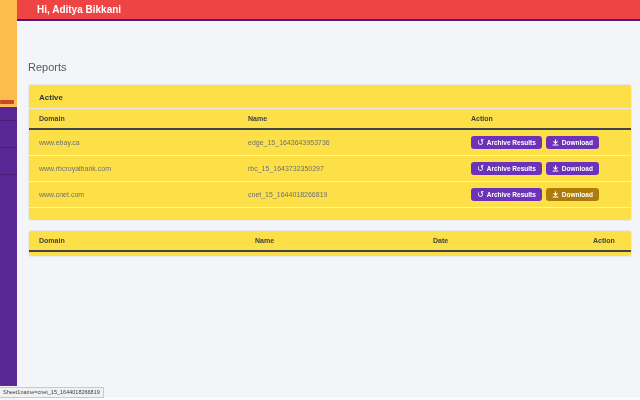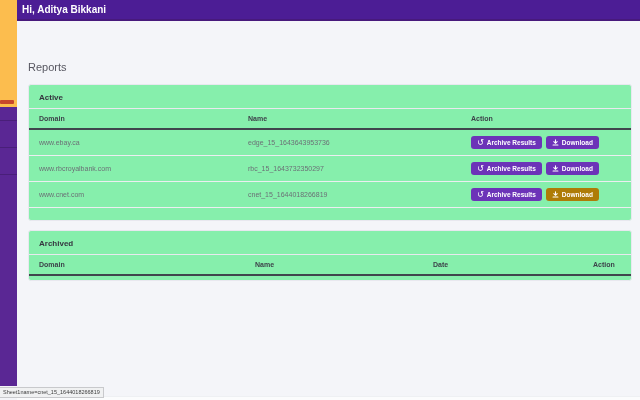--- a/index.html
+++ b/index.html
@@ -10,30 +10,30 @@
   }
   
   .side-strip{position:absolute;left:0;top:0;width:17px;height:386px;z-index:5;}
   .side-orange{position:relative;height:107px;background:#fcbd4e;}
   .red-mini{position:absolute;left:0;bottom:3px;width:14px;height:4px;background:#c23a28;border-radius:1px;opacity:.9;}
   .side-purple{position:relative;height:279px;background:#5a2794;}
   .side-div{position:absolute;left:0;width:100%;height:1px;background:rgba(0,0,0,.18);}
   
   .header{
     position:absolute;left:17px;top:0;right:0;height:19px;z-index:4;
-    background:#4c1d95;border-bottom:2px solid #47197c;
-    color:#fff;font-size:10px;font-weight:bold;line-height:19px;padding-left:5px;
+    background:#ef4444;border-bottom:2px solid #47197c;
+    color:#fff;font-size:10px;font-weight:bold;line-height:19px;padding-left:20px;
   }
   
   .main{position:absolute;left:17px;top:21px;right:0;bottom:0;margin-top:28px;}
   .footer-band{position:absolute;left:0;right:0;top:347px;bottom:0;background:#fbfcfd;border-top:1px solid #eef0f3;}
   .page-title{position:absolute;left:11px;top:12px;font-size:11px;color:#575761;}
   .card{
     position:absolute;left:11px;width:604px;box-sizing:border-box;
-    background:#86efac;border:1px solid #e8e8ef;border-radius:3px;padding-bottom:12px;
+    background:#fde047;border:1px solid #e8e8ef;border-radius:3px;padding-bottom:12px;
   }
   .active-card{top:35px;}
   .archived-card{top:181px;padding-bottom:4px;}
   .card-title{font-size:8px;font-weight:bold;color:#35353f;padding:8px 10px 6px;border-bottom:1px solid #e9e9ef;}
   table{width:100%;border-collapse:collapse;font-size:7px;table-layout:fixed;}
   th{text-align:left;color:#3d424a;font-weight:bold;padding:6px 10px;border-bottom:2px solid #40454d;}
   td{color:#6b7076;padding:9px 10px;border-bottom:1px solid #eceef1;vertical-align:middle;}
   td.btn-cell{padding:6px 10px;}
   .active-card th.c1{width:189px;} .active-card th.c2{width:203px;}
   .archived-card th.c1{width:196px;} .archived-card th.c2{width:158px;} .archived-card th.c3{width:140px;}
@@ -141,21 +141,20 @@
                 <span>Download</span>
               </button>
             </div>
           </td>
         </tr>
       </tbody>
     </table>
   </div>
 
   <div class="card archived-card">
-    <div class="card-title">Archived</div>
     <table>
       <thead>
         <tr>
           <th class="c1">Domain</th>
           <th class="c2">Name</th>
           <th class="c3">Date</th>
           <th>Action</th>
         </tr>
       </thead>
       <tbody></tbody>

